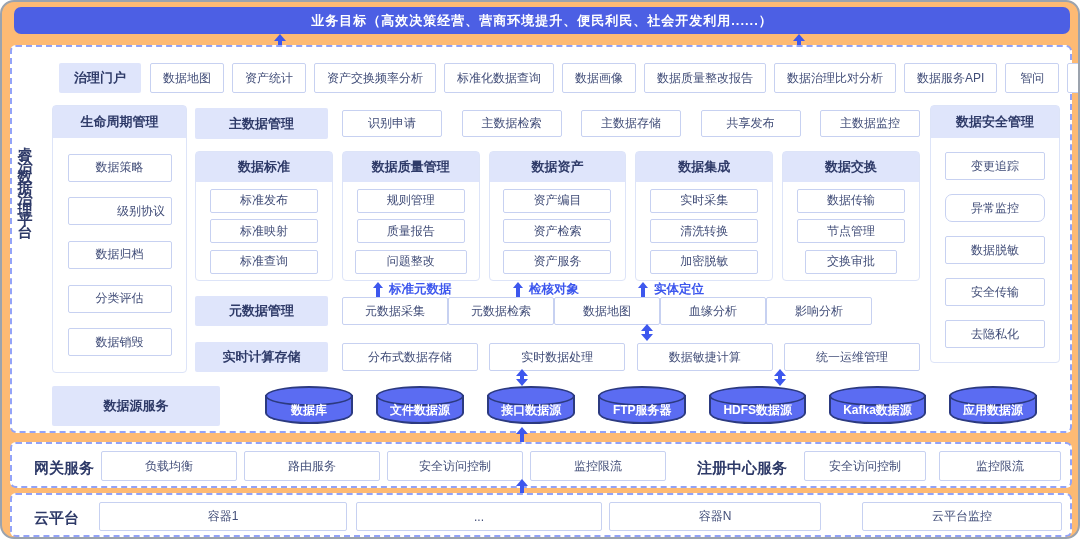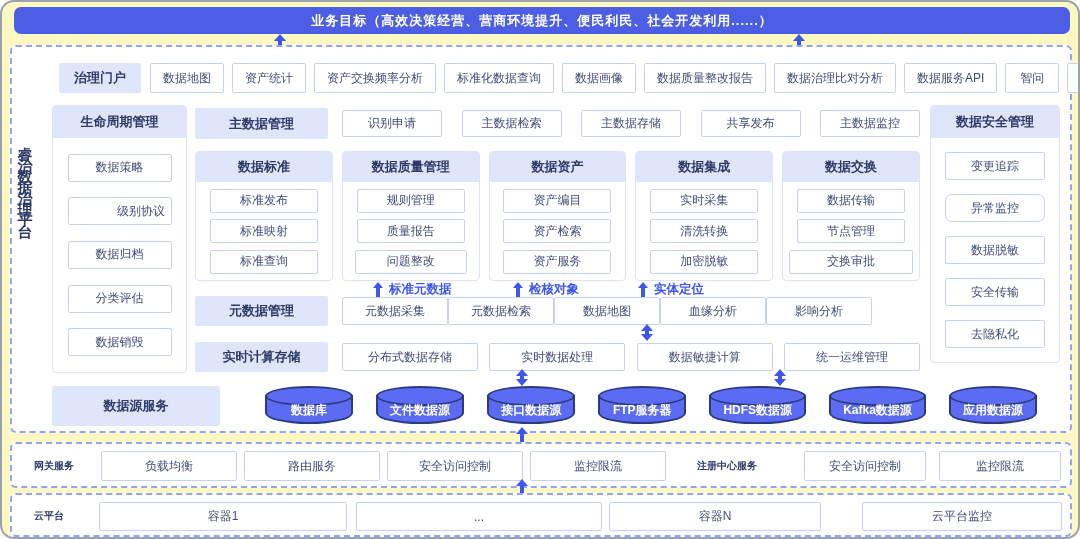--- a/index.html
+++ b/index.html
@@ -1,17 +1,17 @@
 <!DOCTYPE html>
 <html><head>
 <meta charset="utf-8">
 <style>
   * { margin:0; padding:0; box-sizing:border-box; }
   body { background:#fff; font-family:"Liberation Sans","DejaVu Sans",sans-serif; }
-  .stage { position:relative; width:1080px; height:539px; background:#fef9c3;
+  .stage { position:relative; width:1080px; height:539px; background:#fdba74;
            border:2px solid #9ba3ae; border-radius:14px; overflow:hidden; }
 
   .banner { position:absolute; left:12px; top:5px; width:1056px; height:27px;
             background:#4c5fe4; border-radius:7px; color:#fff; font-size:13px; font-weight:bold;
             display:flex; align-items:center; justify-content:center; letter-spacing:1px; }
 
   .dashbox { position:absolute; border:2px dashed #93a3f8; border-radius:6px; background:#fff; }
 
   .vtitle { position:absolute; left:13px; top:133px; width:30px; height:235px;
             writing-mode:vertical-lr; letter-spacing:11px; font-size:15px; font-weight:bold;
@@ -61,21 +61,21 @@
   
   .cyl { position:relative; height:29px; margin-top:9px; min-width:88px; padding:0 12px;
          background:#5b6cf2; border:2px solid #2c3a80; border-top:none;
          border-radius:0 0 44px 44px / 0 0 11px 11px;
          display:flex; align-items:center; justify-content:center; }
   .cyl::before { content:''; position:absolute; left:-2px; right:-2px; top:-9px; height:16px;
          background:#5b6cf2; border:2px solid #2c3a80; border-radius:50%; }
   .cyl span { position:relative; z-index:1; color:#fff; font-size:12px; font-weight:bold;
          margin-top:3px; white-space:nowrap; }
 
-  .blbl { position:absolute; color:#2e3a68; font-weight:bold; font-size:10px; white-space:nowrap; }
+  .blbl { position:absolute; color:#2e3a68; font-weight:bold; font-size:15px; white-space:nowrap; }
 </style>
 </head>
 <body>
 
 <div class="stage">
 
   <div class="banner">业务目标（高效决策经营、营商环境提升、便民利民、社会开发利用......）</div>
 
   <div class="darrow" style="left:272px;top:32px;height:26px;">
       <div class="bar"></div>
@@ -164,21 +164,21 @@
         <div class="box" style="width:108px;height:24px;">实时采集</div>
         <div class="box" style="width:108px;height:24px;">清洗转换</div>
         <div class="box" style="width:108px;height:24px;">加密脱敏</div>
       </div>
     </div>
     <div class="panel" style="position:relative;flex:1;">
       <div class="hd" style="height:30px;">数据交换</div>
       <div class="items">
         <div class="box" style="width:108px;height:24px;">数据传输</div>
         <div class="box" style="width:108px;height:24px;">节点管理</div>
-        <div class="box" style="width:124px;height:24px;">交换审批</div>
+        <div class="box" style="width:92px;height:24px;">交换审批</div>
       </div>
     </div>
   </div>
 
   <div class="flow" style="left:371px;top:279px;">
     <span class="ua"></span>
     <span>标准元数据</span>
   </div>
   <div class="flow" style="left:511px;top:279px;">
     <span class="ua"></span>

